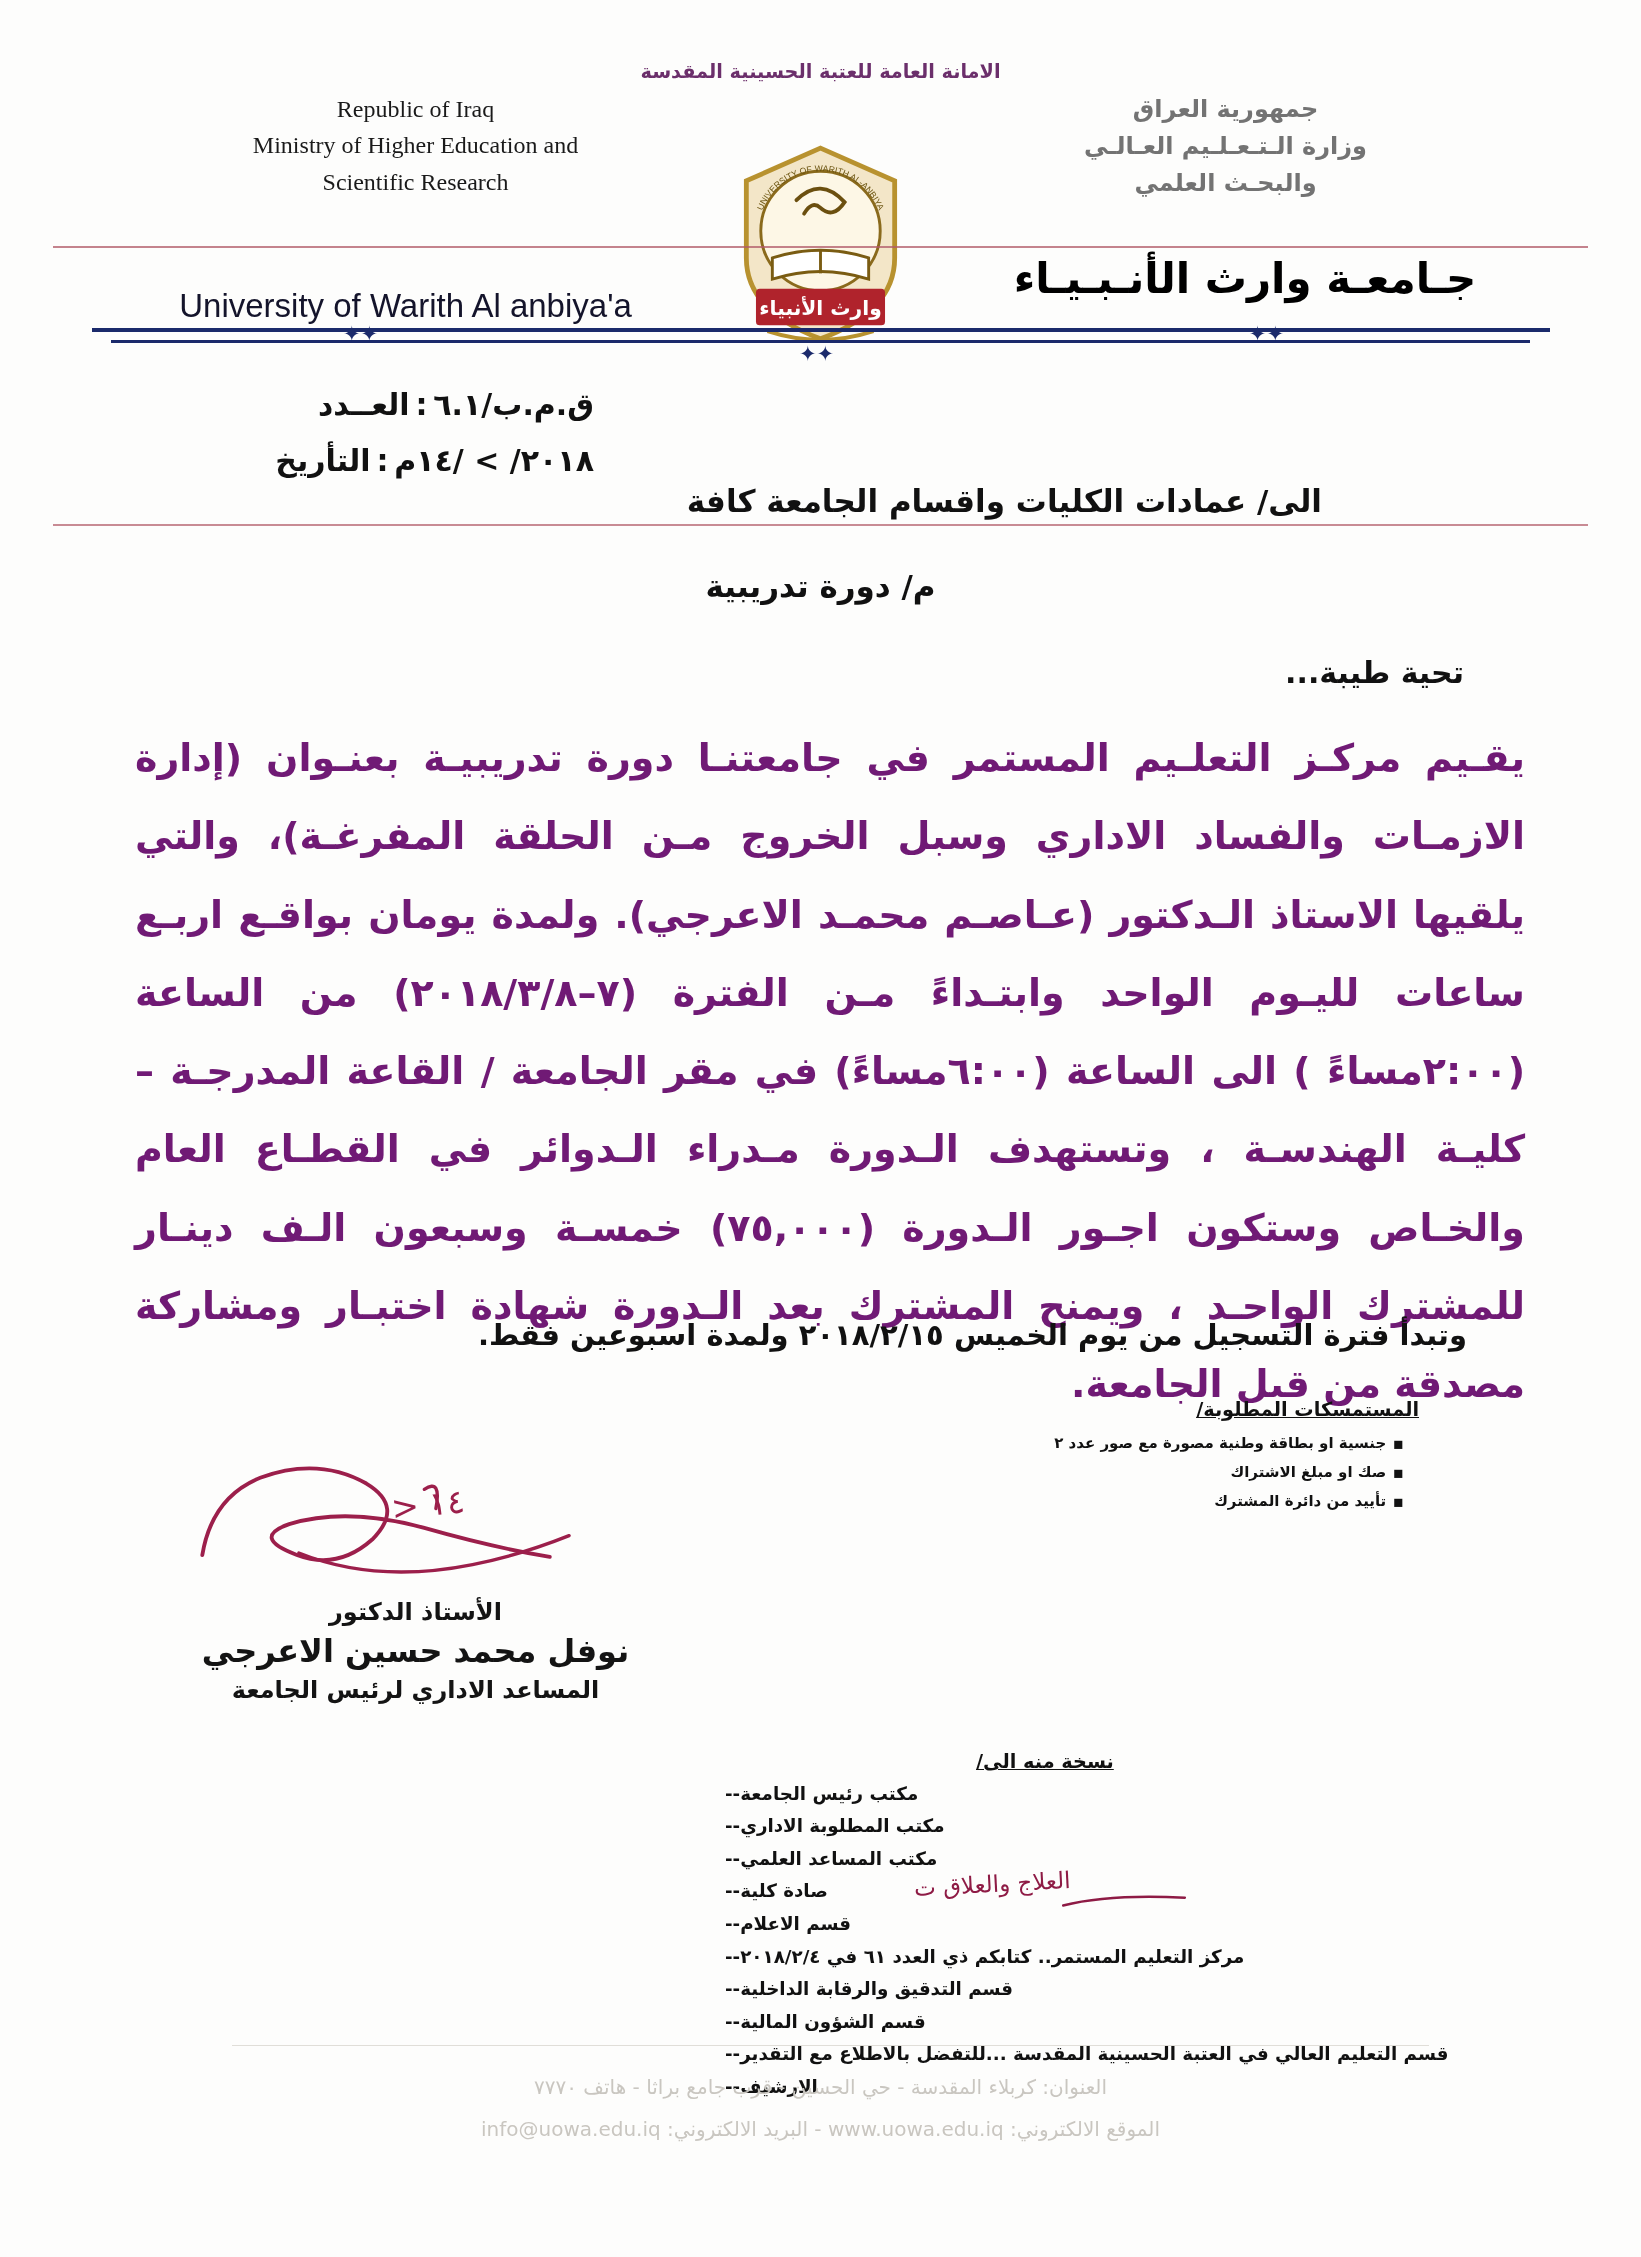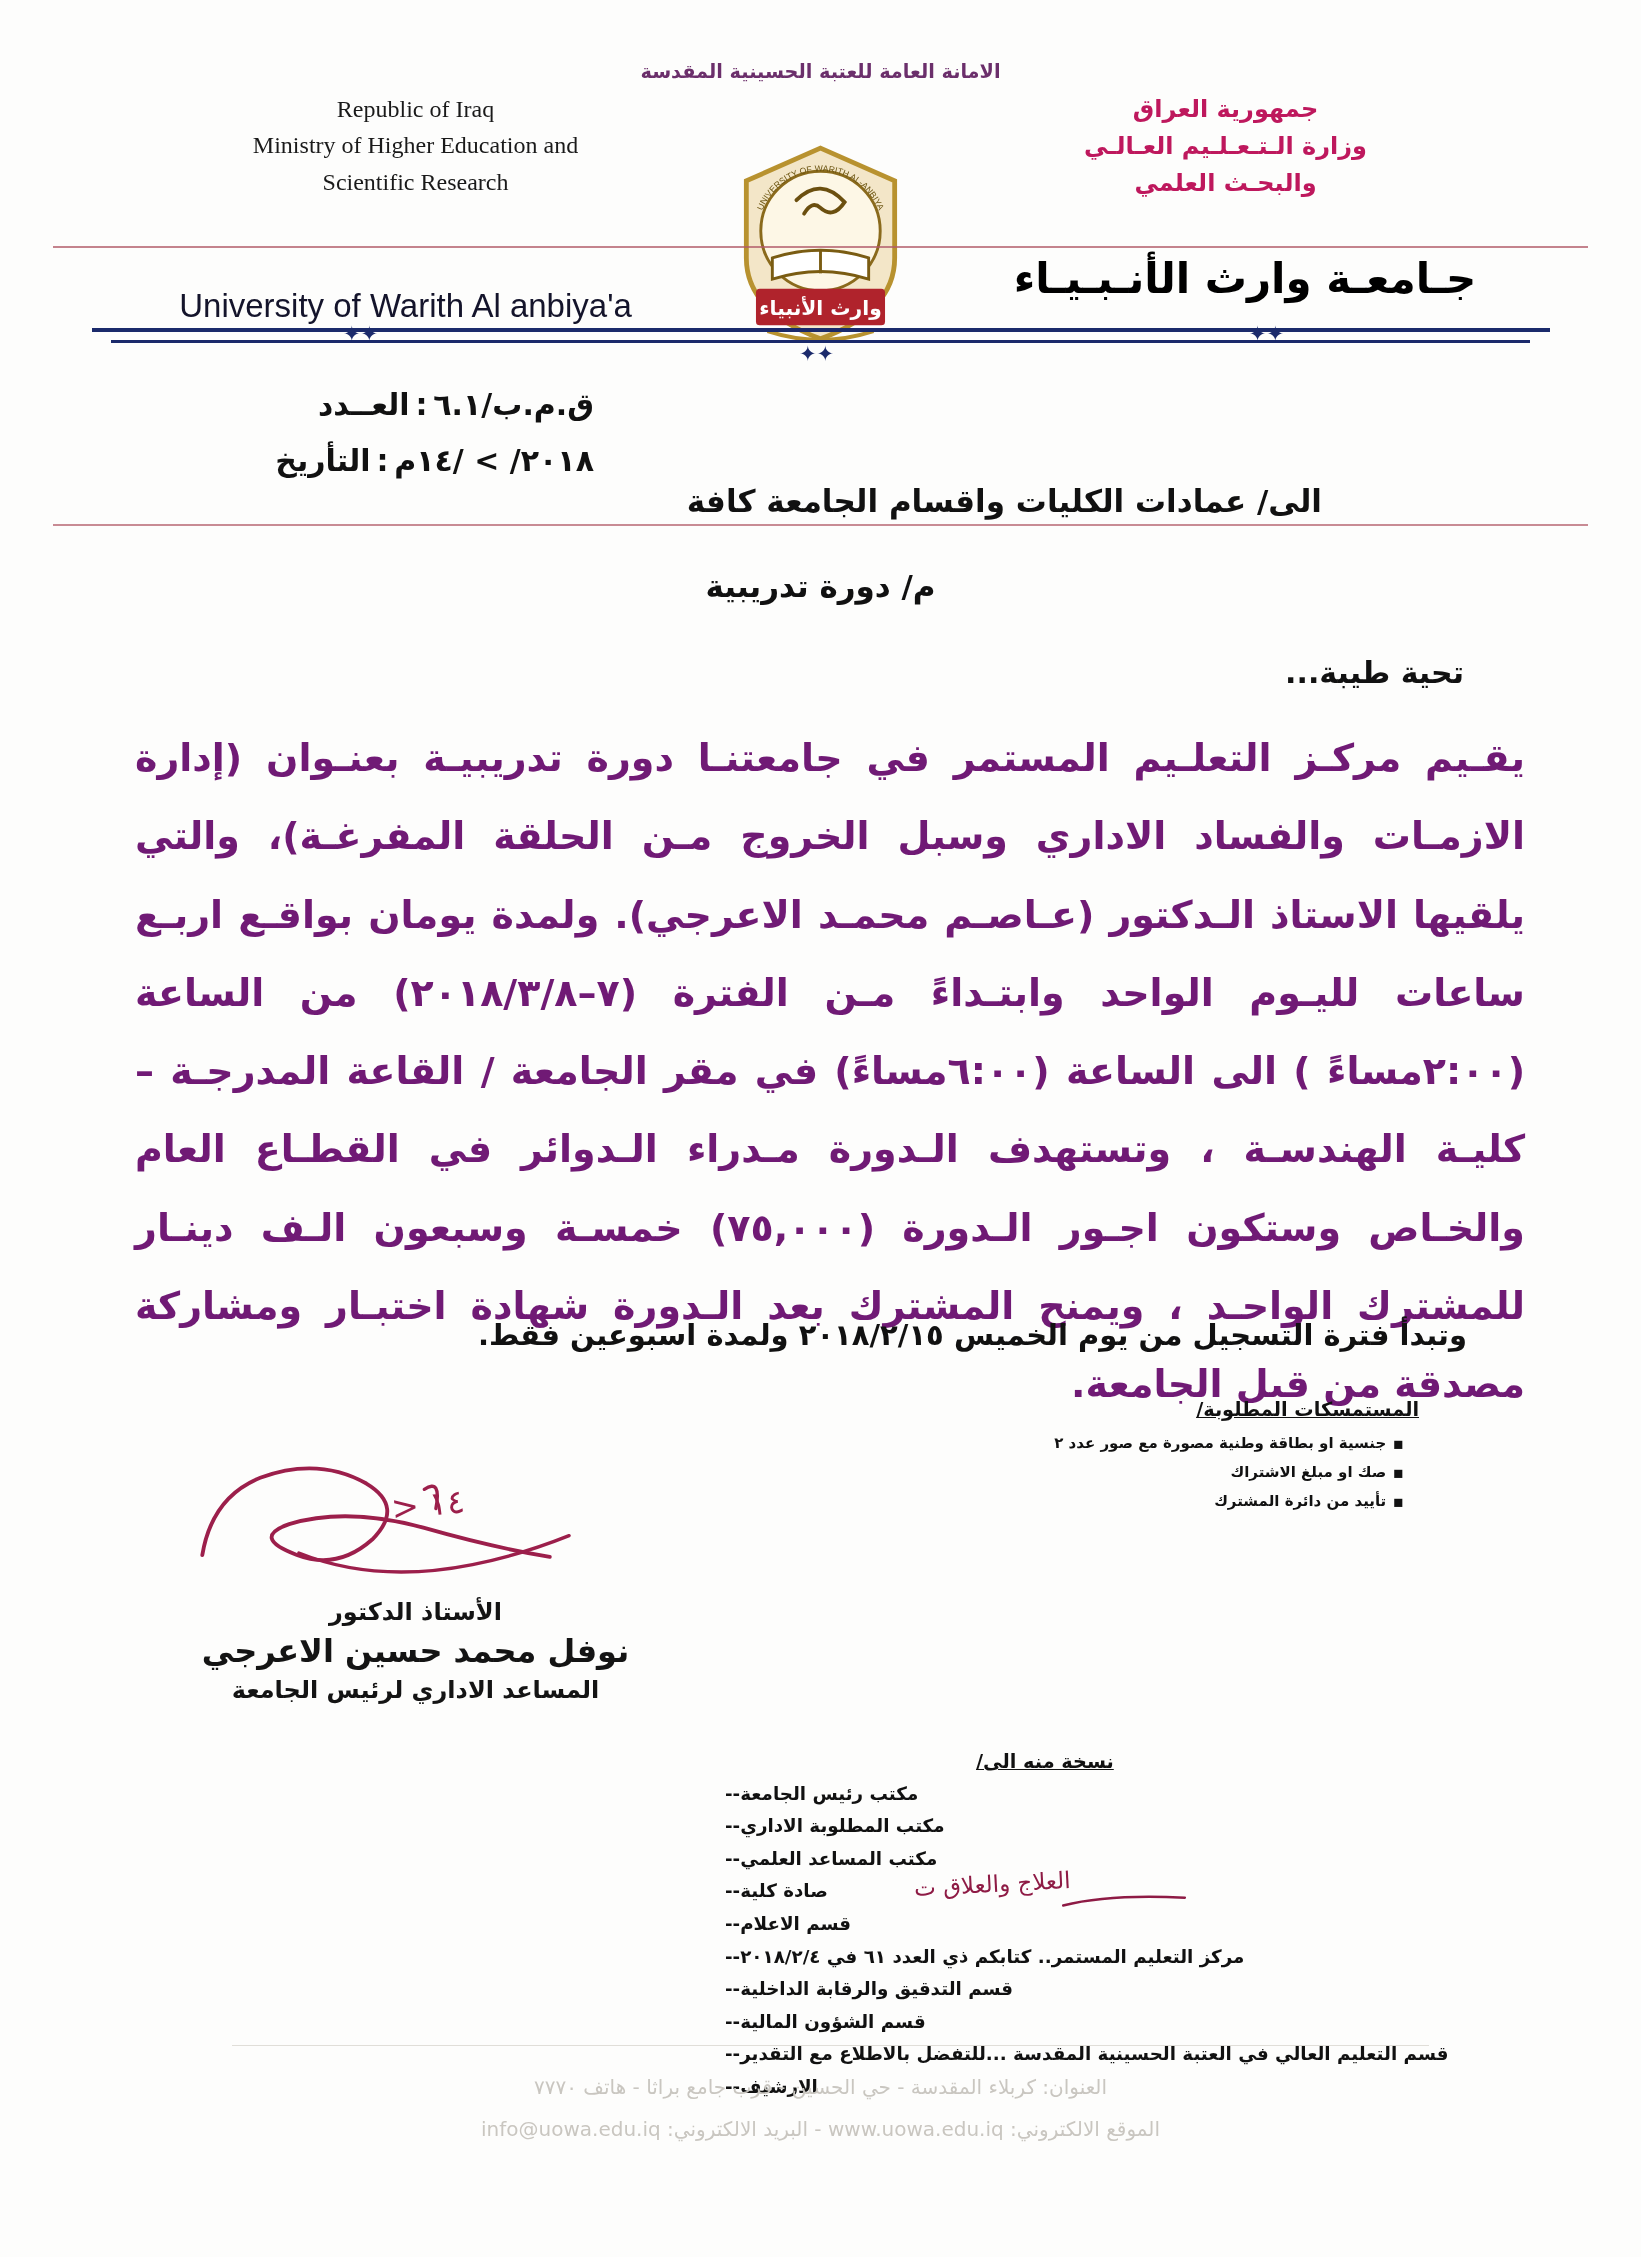--- a/index.html
+++ b/index.html
@@ -51,21 +51,21 @@
   }
   .hdr-ar {
     position: absolute;
     top: 41px;
     right: 145px;
     width: 541px;
     text-align: center;
     direction: rtl;
     font-size: 24px;
     line-height: 1.55;
-    color: #be185d;
+    color: #737373;
     font-weight: bold;
   }
   .hdr-univ-en {
     position: absolute;
     top: 237px;
     left: 106px;
     width: 599px;
     text-align: center;
     font-family: Liberation Sans, sans-serif;
     font-size: 33px;

